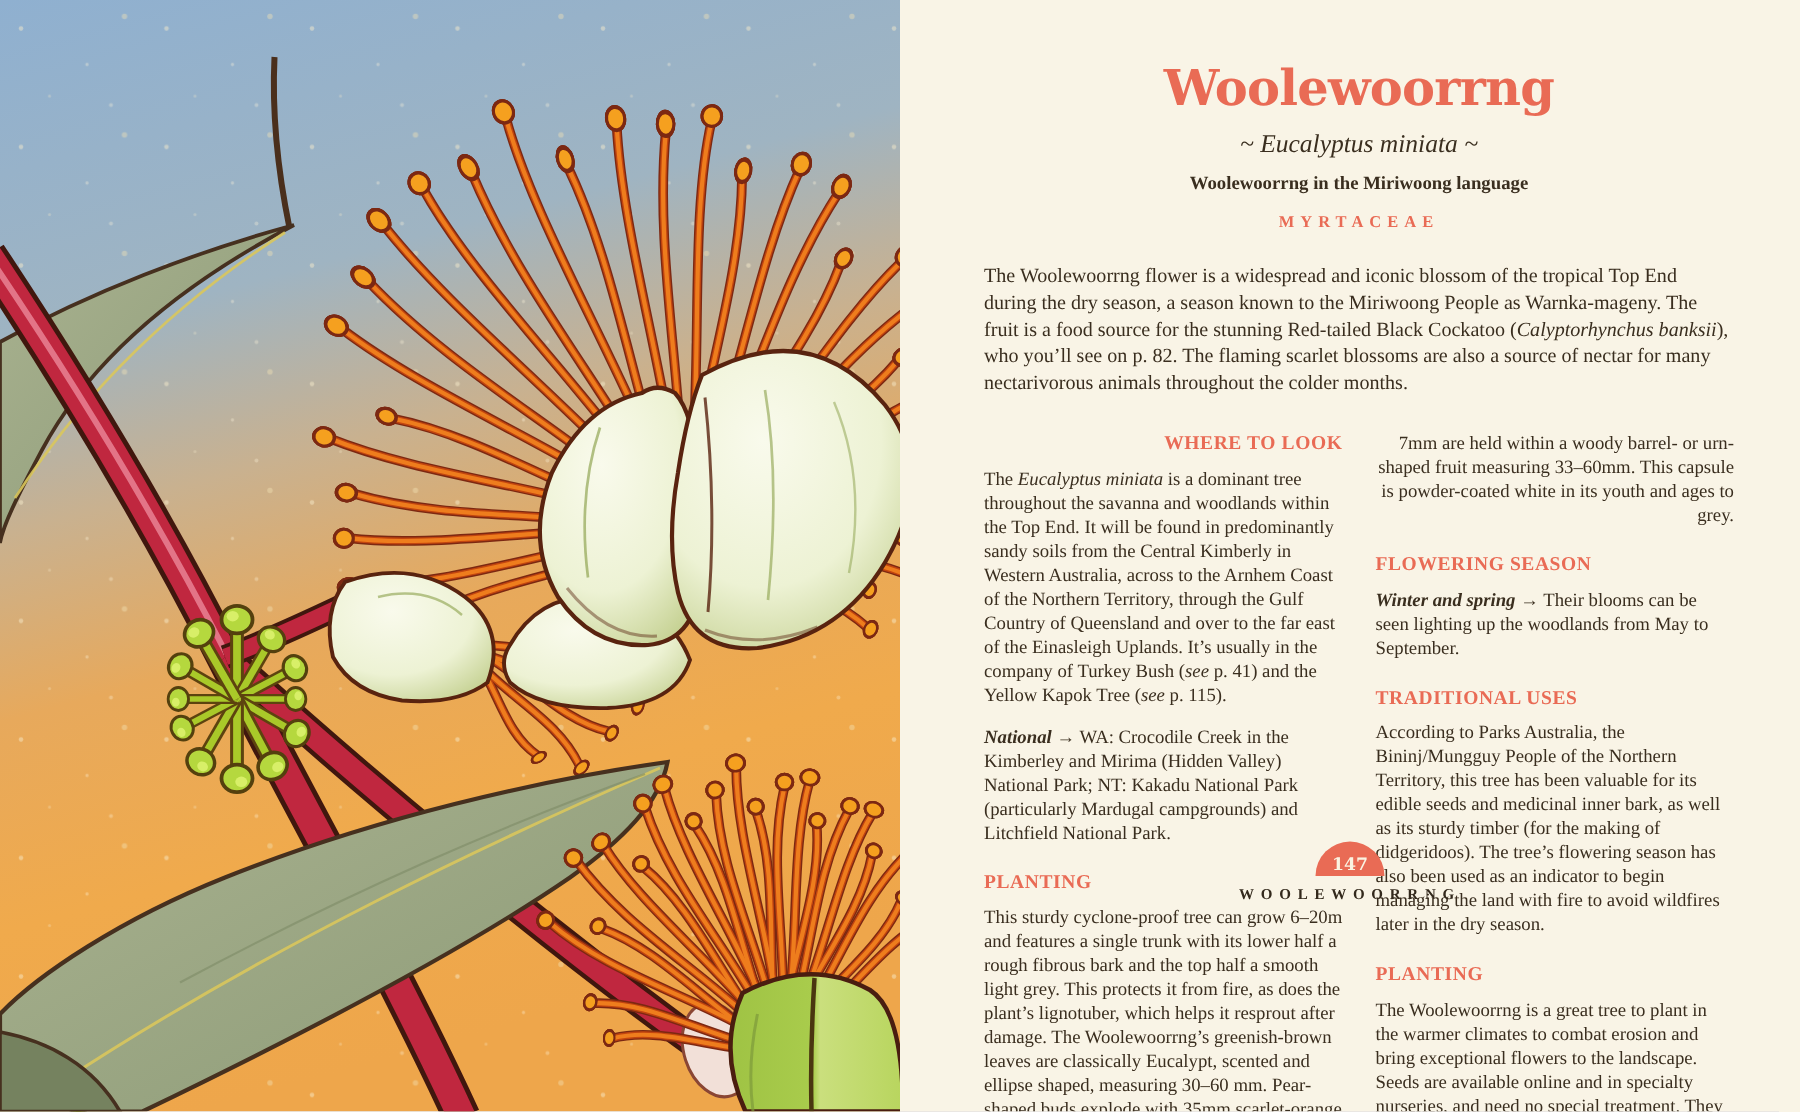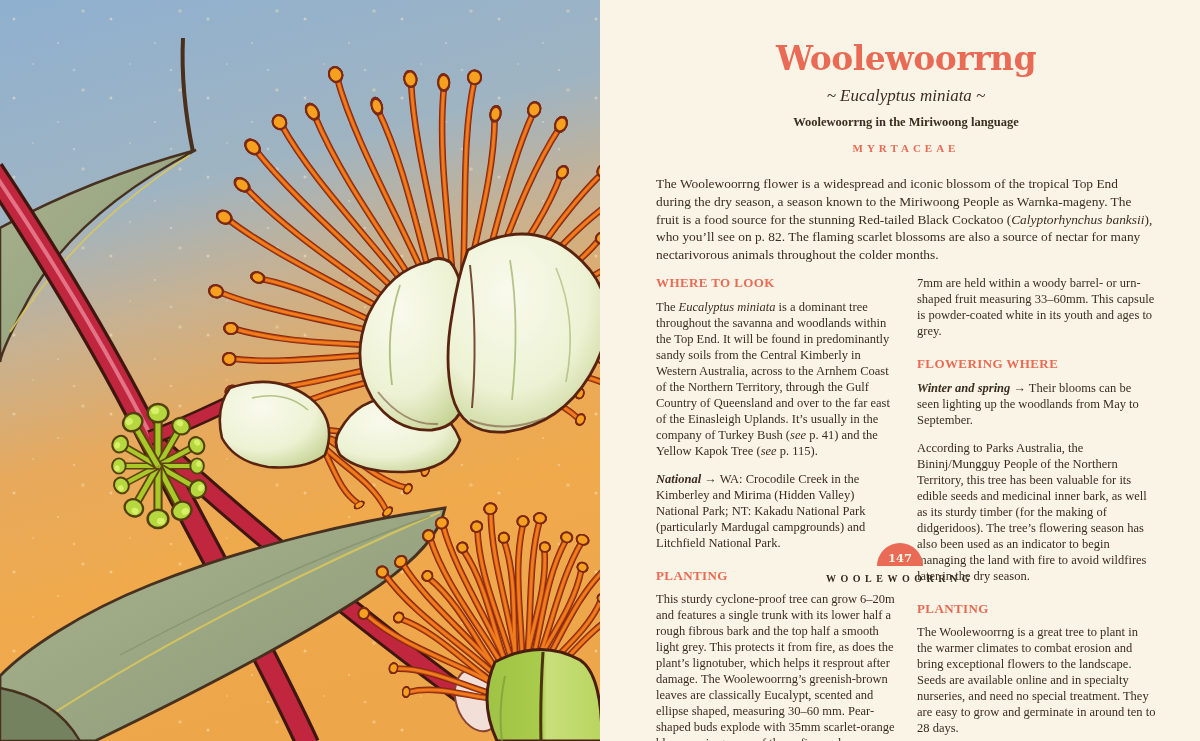--- a/index.html
+++ b/index.html
@@ -9,23 +9,23 @@
   .page-right{position:absolute;left:600px;top:0;width:600px;height:622px;background:#f9f4e6;color:#3a2e1f;box-sizing:border-box;padding:42px 44px 0 56px;}
   .hdr{text-align:center;}
   .title{font-family:"DejaVu Serif",serif;font-weight:800;font-size:33px;line-height:1;color:#e96b55;letter-spacing:-.5px;margin:0;}
   .species{font-style:italic;font-weight:normal;font-size:17px;margin-top:11px;color:#3a2e1f;}
   .lang{font-weight:bold;font-size:12.5px;margin-top:9px;color:#3a2e1f;text-align:center;}
   .family{font-weight:bold;font-size:11px;letter-spacing:4px;margin-top:12px;color:#e96b55;}
   .intro{font-size:13.4px;line-height:1.33;margin:21px 0 0 0;}
   .cols{display:flex;gap:22px;margin-top:11px;}
   .col{width:239px;font-size:12.5px;line-height:1.28;}
   .col h2{font-size:13px;font-weight:bold;letter-spacing:.4px;color:#e96b55;margin:17px 0 7px 0;}
-  .col > :first-child{margin-top:0;}
+  .col > :first-child{margin-top:12px;text-align:right;}
   .col p{margin:0 0 12px 0;}
-  .ftr{position:absolute;left:0;bottom:38px;width:100%;text-align:center;}
+  .ftr{position:absolute;left:0;bottom:20px;width:100%;text-align:center;}
   .dome{width:46px;height:23px;margin:0 auto;border-radius:23px 23px 0 0;background:#e96b55;color:#faf3e2;font-family:"DejaVu Serif",serif;font-weight:bold;font-size:11.5px;line-height:30px;}
   .running{margin-top:7px;font-weight:bold;font-size:10px;letter-spacing:4.5px;color:#33291c;}
   [data-bind-rich] span.i{font-style:italic;}
   [data-bind-rich] span.b{font-weight:bold;}
 </style>
 </head>
 <body>
 
 <div class="spread">
 
@@ -257,22 +257,23 @@
     <div class="cols">
       <div class="col">
         <h2 data-bind="page.sections.where_to_look.heading">WHERE TO LOOK</h2>
         <p data-bind-rich="page.sections.where_to_look.para1"><span>The </span><span class="i">Eucalyptus miniata</span><span> is a dominant tree throughout the savanna and woodlands within the Top End. It will be found in predominantly sandy soils from the Central Kimberly in Western Australia, across to the Arnhem Coast of the Northern Territory, through the Gulf Country of Queensland and over to the far east of the Einasleigh Uplands. It’s usually in the company of Turkey Bush (</span><span class="i">see</span><span> p. 41) and the Yellow Kapok Tree (</span><span class="i">see</span><span> p. 115).</span></p>
         <p data-bind-rich="page.sections.where_to_look.para2"><span class="i b">National</span><span> → WA: Crocodile Creek in the Kimberley and Mirima (Hidden Valley) National Park; NT: Kakadu National Park (particularly Mardugal campgrounds) and Litchfield National Park.</span></p>
         <h2 data-bind="page.sections.features.heading">PLANTING</h2>
         <p data-bind-rich="page.sections.features.para"><span>This sturdy cyclone-proof tree can grow 6–20m and features a single trunk with its lower half a rough fibrous bark and the top half a smooth light grey. This protects it from fire, as does the plant’s lignotuber, which helps it resprout after damage. The Woolewoorrng’s greenish-brown leaves are classically Eucalypt, scented and ellipse shaped, measuring 30–60 mm. Pear-shaped buds explode with 35mm scarlet-orange blossoms in groups of three, five and seven. Dark-grey to black seeds up to</span></p>
       </div>
       <div class="col">
         <p data-bind-rich="page.sections.features.para_cont"><span>7mm are held within a woody barrel- or urn-shaped fruit measuring 33–60mm. This capsule is powder-coated white in its youth and ages to grey.</span></p>
-        <h2 data-bind="page.sections.flowering_season.heading">FLOWERING WHERE</h2>
+        <h2 data-bind="page.sections.flowering_season.heading">FLOWERING SEASON</h2>
         <p data-bind-rich="page.sections.flowering_season.para"><span class="i b">Winter and spring</span><span> → Their blooms can be seen lighting up the woodlands from May to September.</span></p>
+        <h2 data-bind="page.sections.traditional_uses.heading">TRADITIONAL USES</h2>
         <p data-bind-rich="page.sections.traditional_uses.para"><span>According to Parks Australia, the Bininj/Mungguy People of the Northern Territory, this tree has been valuable for its edible seeds and medicinal inner bark, as well as its sturdy timber (for the making of didgeridoos). The tree’s flowering season has also been used as an indicator to begin managing the land with fire to avoid wildfires later in the dry season.</span></p>
         <h2 data-bind="page.sections.planting.heading">PLANTING</h2>
         <p data-bind-rich="page.sections.planting.para"><span>The Woolewoorrng is a great tree to plant in the warmer climates to combat erosion and bring exceptional flowers to the landscape. Seeds are available online and in specialty nurseries, and need no special treatment. They are easy to grow and germinate in around ten to 28 days.</span></p>
       </div>
     </div>
 
     <div class="ftr">
       <div class="dome" data-bind="page.footer.page_number">147</div>
       <div class="running" data-bind="page.footer.running_title">WOOLEWOORRNG</div>
     </div>

